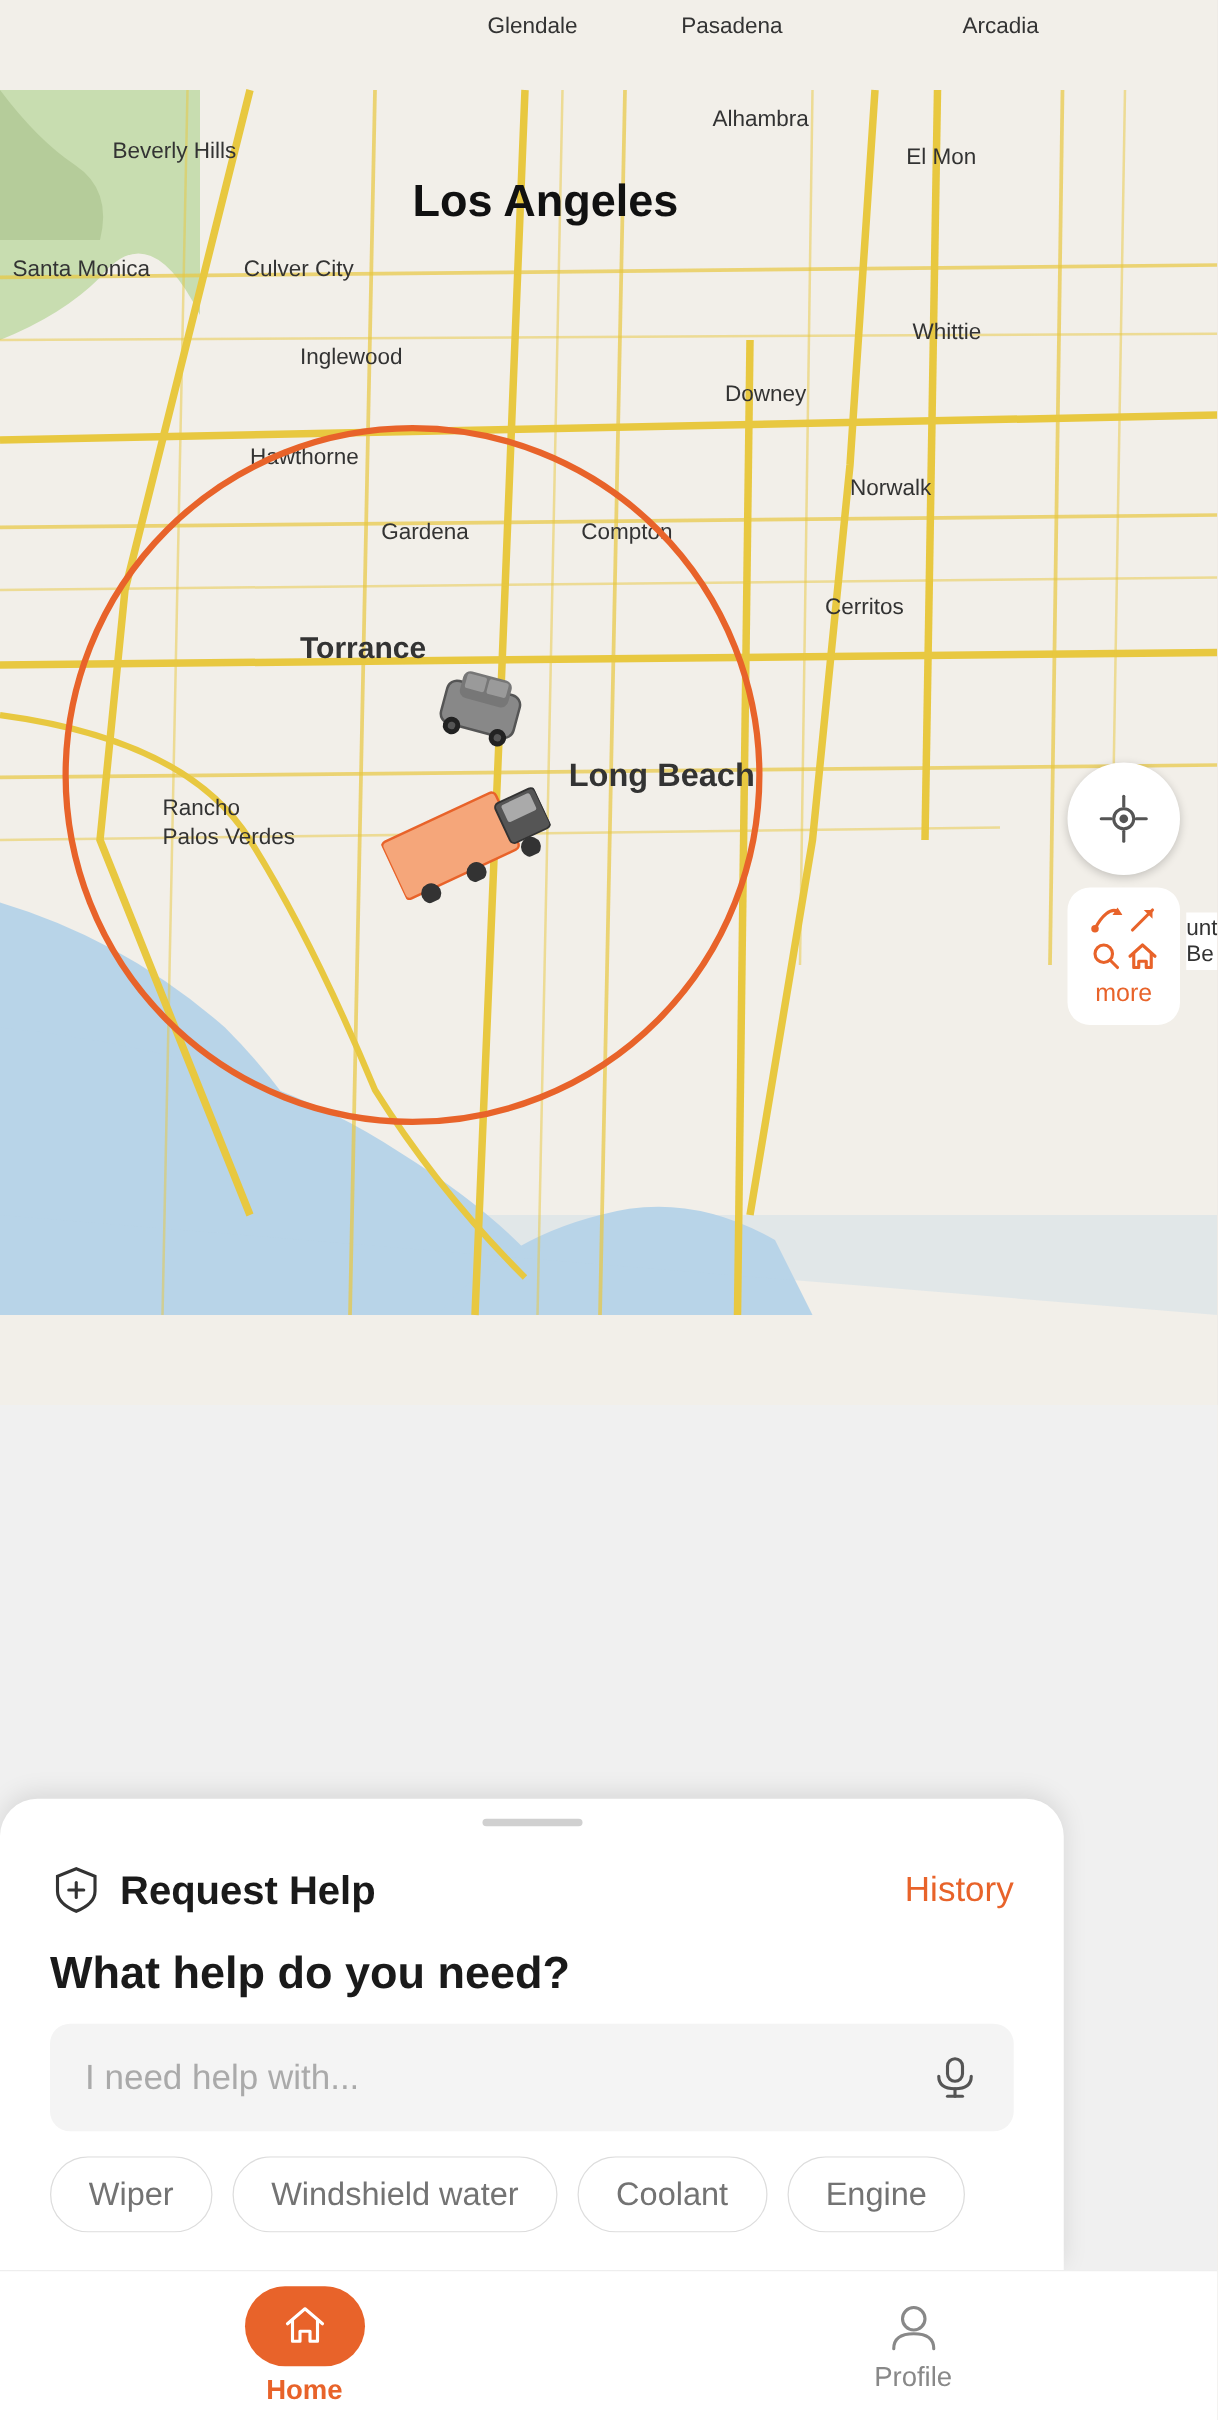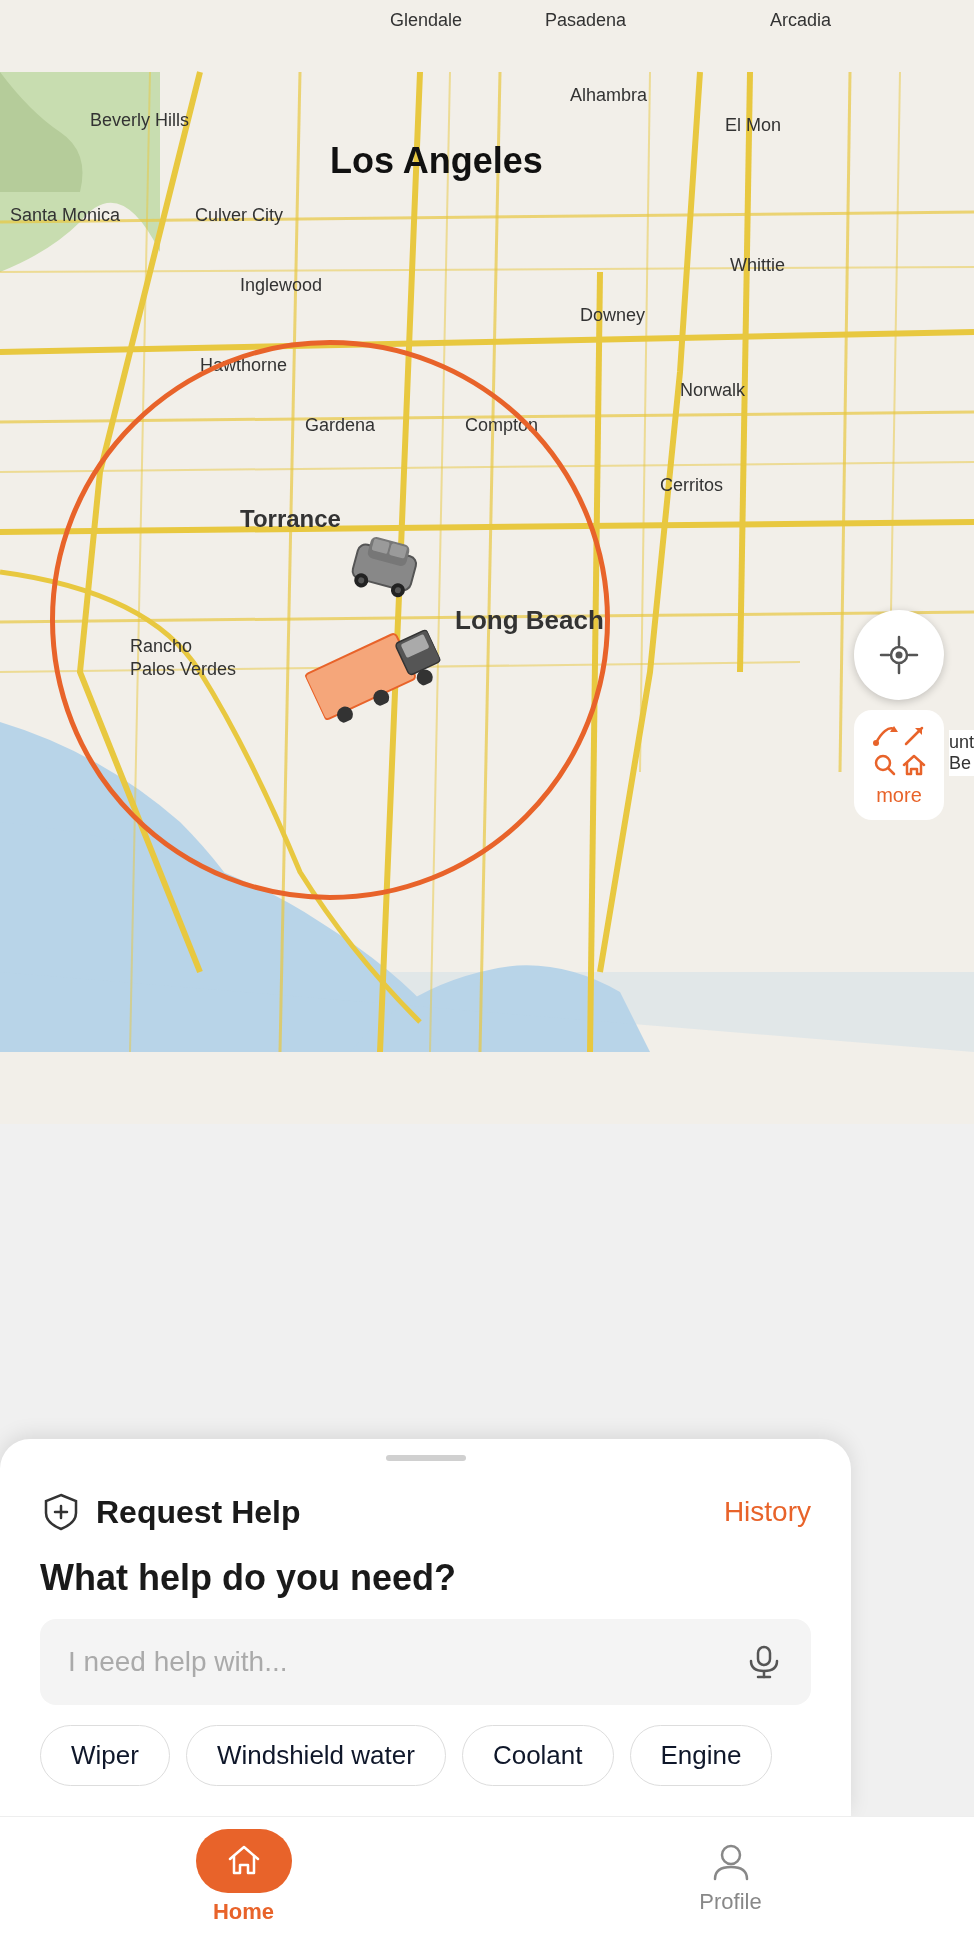--- a/index.html
+++ b/index.html
@@ -185,21 +185,21 @@
       flex-wrap: nowrap;
       overflow: hidden;
     }
 
     .tag {
       background: white;
       border: 1.5px solid #ddd;
       border-radius: 50px;
       padding: 14px 30px;
       font-size: 26px;
-      color: #0f172a;
+      color: #737373;
       white-space: nowrap;
       cursor: pointer;
       flex-shrink: 0;
     }
 
     
     #bottom-nav {
       position: absolute;
       bottom: 0;
       left: 0;

